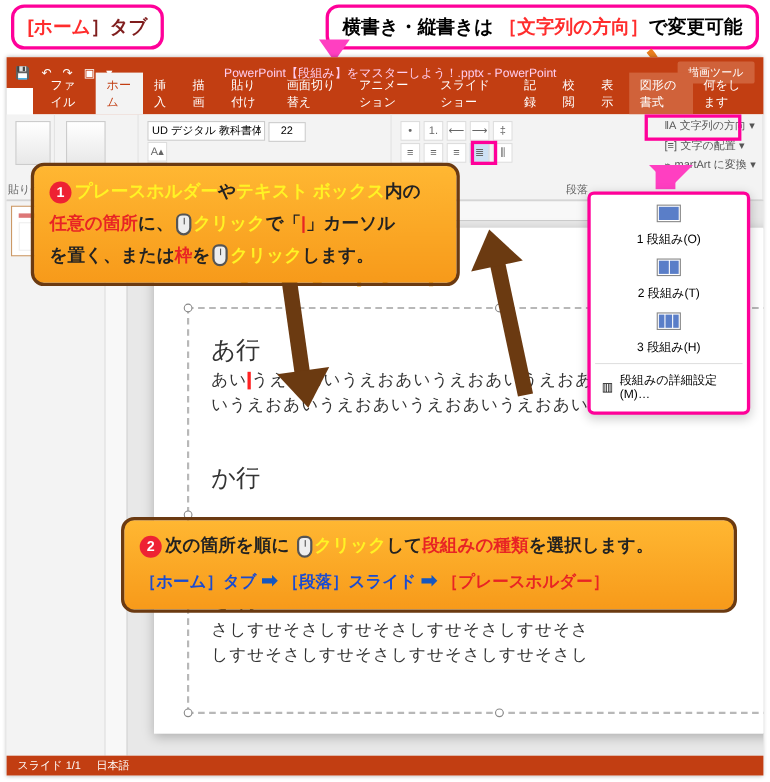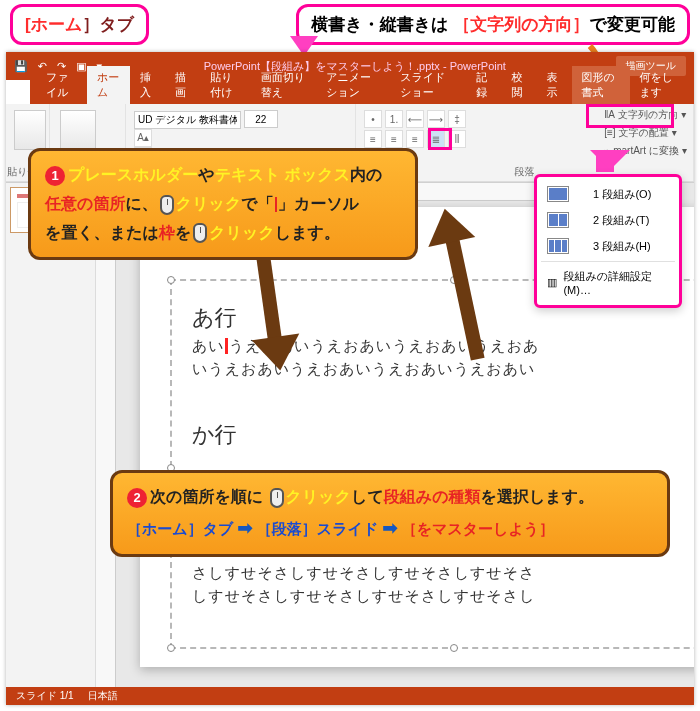--- a/index.html
+++ b/index.html
@@ -71,21 +71,21 @@
   .tip .num { display:inline-block; width:20px;height:20px;border-radius:50%;background:#e23; color:#fff; text-align:center; line-height:20px; font-size:13px; margin-right:3px;}
   .tip .y { color:#fff324; }
   .tip .r { color:#e82424; }
   .tip .b { color:#1a4bd1; }
   .tip .arrow { color:#1557c0; font-size:18px; }
   .mouse { display:inline-block; width:14px; height:20px; border:2px solid #555; border-radius:8px 8px 10px 10px; background:#eee; vertical-align:middle; position:relative; margin:0 2px;}
   .mouse::before{content:"";position:absolute;left:5px;top:2px;width:1px;height:6px;background:#555;}
 
   
   .popup { position:absolute; right:18px; top:174px; width:148px; background:#fff; border:3px solid #ff0099; border-radius:6px; font-size:11px; box-shadow:0 3px 10px rgba(0,0,0,.2); padding:4px 0;}
-  .popup .item { display:flex; align-items:center; gap:24px; padding:5px 10px;}
+  .popup .item { display:flex; align-items:center; gap:8px; padding:5px 10px;flex-direction:column;}
   .popup .item .ico{width:22px;height:16px;border:1px solid #888;display:flex;gap:1px;padding:1px;}
   .popup .item .ico span{flex:1;background:#5a7ec8;}
   .popup .sep{height:1px;background:#e0e0e0;margin:2px 4px;}
   .popup .more{padding:5px 10px;display:flex;align-items:center;gap:6px;}
 
   .big-arrow{position:absolute;width:50px;height:160px;}
   .big-arrow::before{content:"";position:absolute;left:22px;top:0;width:14px;height:130px;background:#6b3a11;}
   .big-arrow::after{content:"";position:absolute;left:6px;top:120px;border:24px solid transparent;border-top:34px solid #6b3a11;}
 
   .pink-arrow{position:absolute;width:28px;height:38px;background:#ff3fc1;}
@@ -270,16 +270,16 @@
 <div class="big-arrow" style="left:440px;top:200px;transform:rotate(168deg)"></div>
 
 <div class="tip" style="left:28px;top:148px;width:390px">
   <div><span class="num">1</span><span class="y">プレースホルダー</span><span>や</span><span class="y">テキスト ボックス</span><span>内の</span></div>
   <div><span class="r">任意の箇所</span><span>に、</span><span class="mouse"></span><span class="y">クリック</span><span>で「</span><span class="r">|</span><span>」カーソル</span></div>
   <div><span>を置く、または</span><span class="r">枠</span><span>を</span><span class="mouse"></span><span class="y">クリック</span><span>します。</span></div>
 </div>
 
 <div class="tip" style="left:110px;top:470px;width:560px">
   <div><span class="num">2</span><span>次の箇所を順に</span> <span class="mouse"></span><span class="y">クリック</span><span>して</span><span class="r">段組みの種類</span><span>を選択します。</span></div>
-  <div style="font-size:15px"><span class="b">［ホーム］タブ</span> <span class="arrow">➡</span> <span class="b">［段落］スライド</span> <span class="arrow">➡</span> <span class="r">［をマスターしよう］</span></div>
+  <div style="font-size:15px"><span class="b">［ホーム］タブ</span> <span class="arrow">➡</span> <span class="b">［段落］スライド</span> <span class="arrow">➡</span> <span class="r">［プレースホルダー］</span></div>
 </div>
 
 </div>
 
 </body></html>

